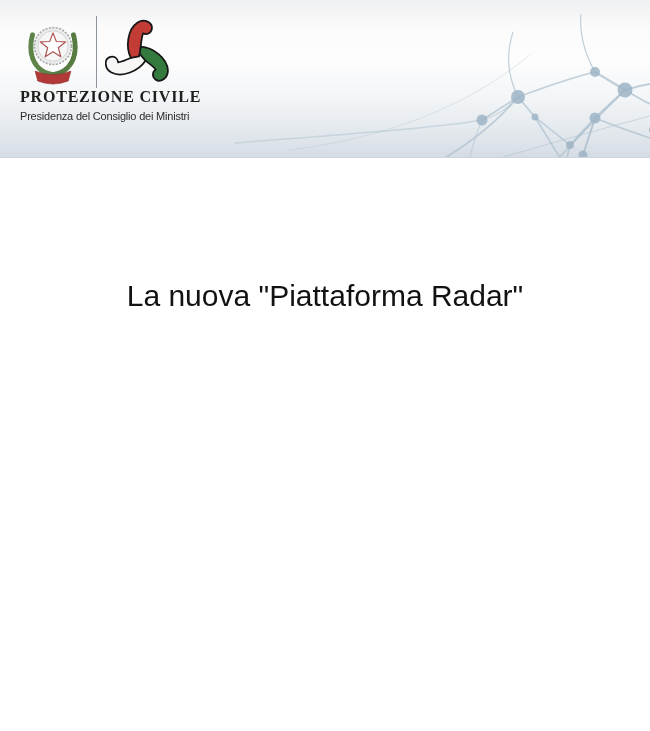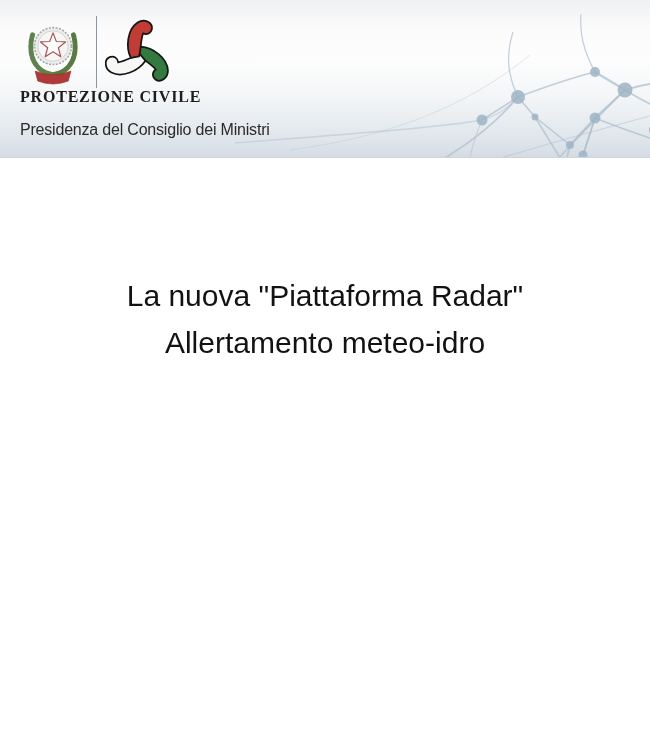--- a/index.html
+++ b/index.html
@@ -66,25 +66,25 @@
   }
   .brand-title {
     font-family: "Liberation Serif", serif;
     font-weight: 700;
     font-size: 16px;
     letter-spacing: 0.8px;
     color: #1e1e1c;
   }
   .brand-sub {
     font-family: "Liberation Sans", sans-serif;
-    font-size: 16px;
+    font-size: 11px;
     line-height: 12.5px;
     letter-spacing: -0.2px;
     color: #2b2b2b;
-    margin-top: 18px;
+    margin-top: 4px;
   }
   .brand-sub:first-of-type { margin-top: 4px; }
 
   
   .notice {
     padding-top: 114px;
     text-align: center;
   }
   .notice-line {
     font-size: 30px;
@@ -162,16 +162,15 @@
     </div>
 
     <div class="brand-text">
       <div class="brand-title">PROTEZIONE CIVILE</div>
       <div class="brand-sub">Presidenza del Consiglio dei Ministri</div>
     </div>
   </div>
 
   <div class="notice">
     <div class="notice-line">La nuova "Piattaforma Radar"</div>
-    <div class="notice-line">Allertamento meteo-idro</div>
   </div>
 
 </div>
 
 </body></html>

